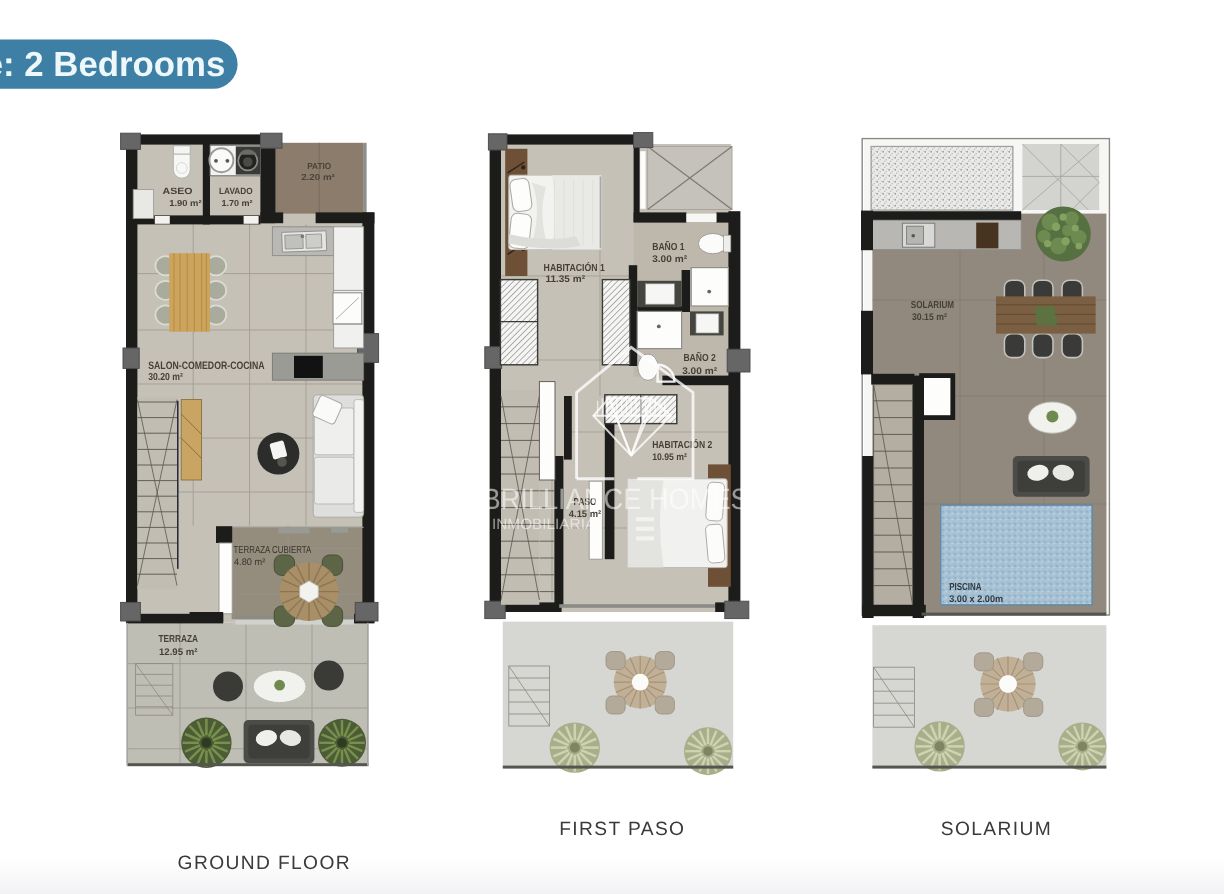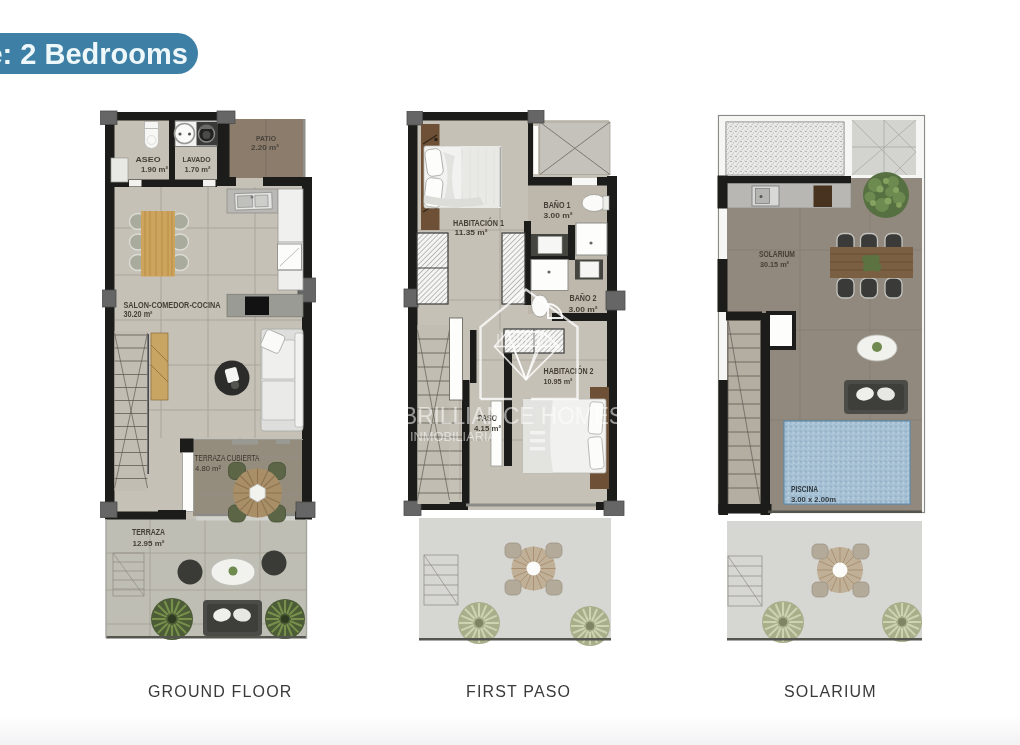--- a/index.html
+++ b/index.html
@@ -643,16 +643,16 @@
     </g>
     <g fill="#ffffff" fill-opacity="0.55">
       <text x="402" y="424" font-size="24.5" textLength="222" lengthAdjust="spacingAndGlyphs">BRILLIANCE HOMES</text>
       <text x="410" y="441" font-size="12.5" textLength="86" lengthAdjust="spacingAndGlyphs">INMOBILIARIA</text>
       <rect x="530" y="431" width="15" height="3.4"></rect>
       <rect x="530" y="439" width="15" height="3.4"></rect>
       <rect x="530" y="447" width="15" height="3.4"></rect>
     </g>
   </svg>
 
-  <div class="floorlab" style="left:148px;">GROUND FLOOR</div>
+  <div class="floorlab" style="left:148px;margin-top:28px;">GROUND FLOOR</div>
   <div class="floorlab" style="left:466px;">FIRST PASO</div>
   <div class="floorlab" style="left:784px;">SOLARIUM</div>
 </div>
 
 </body></html>

